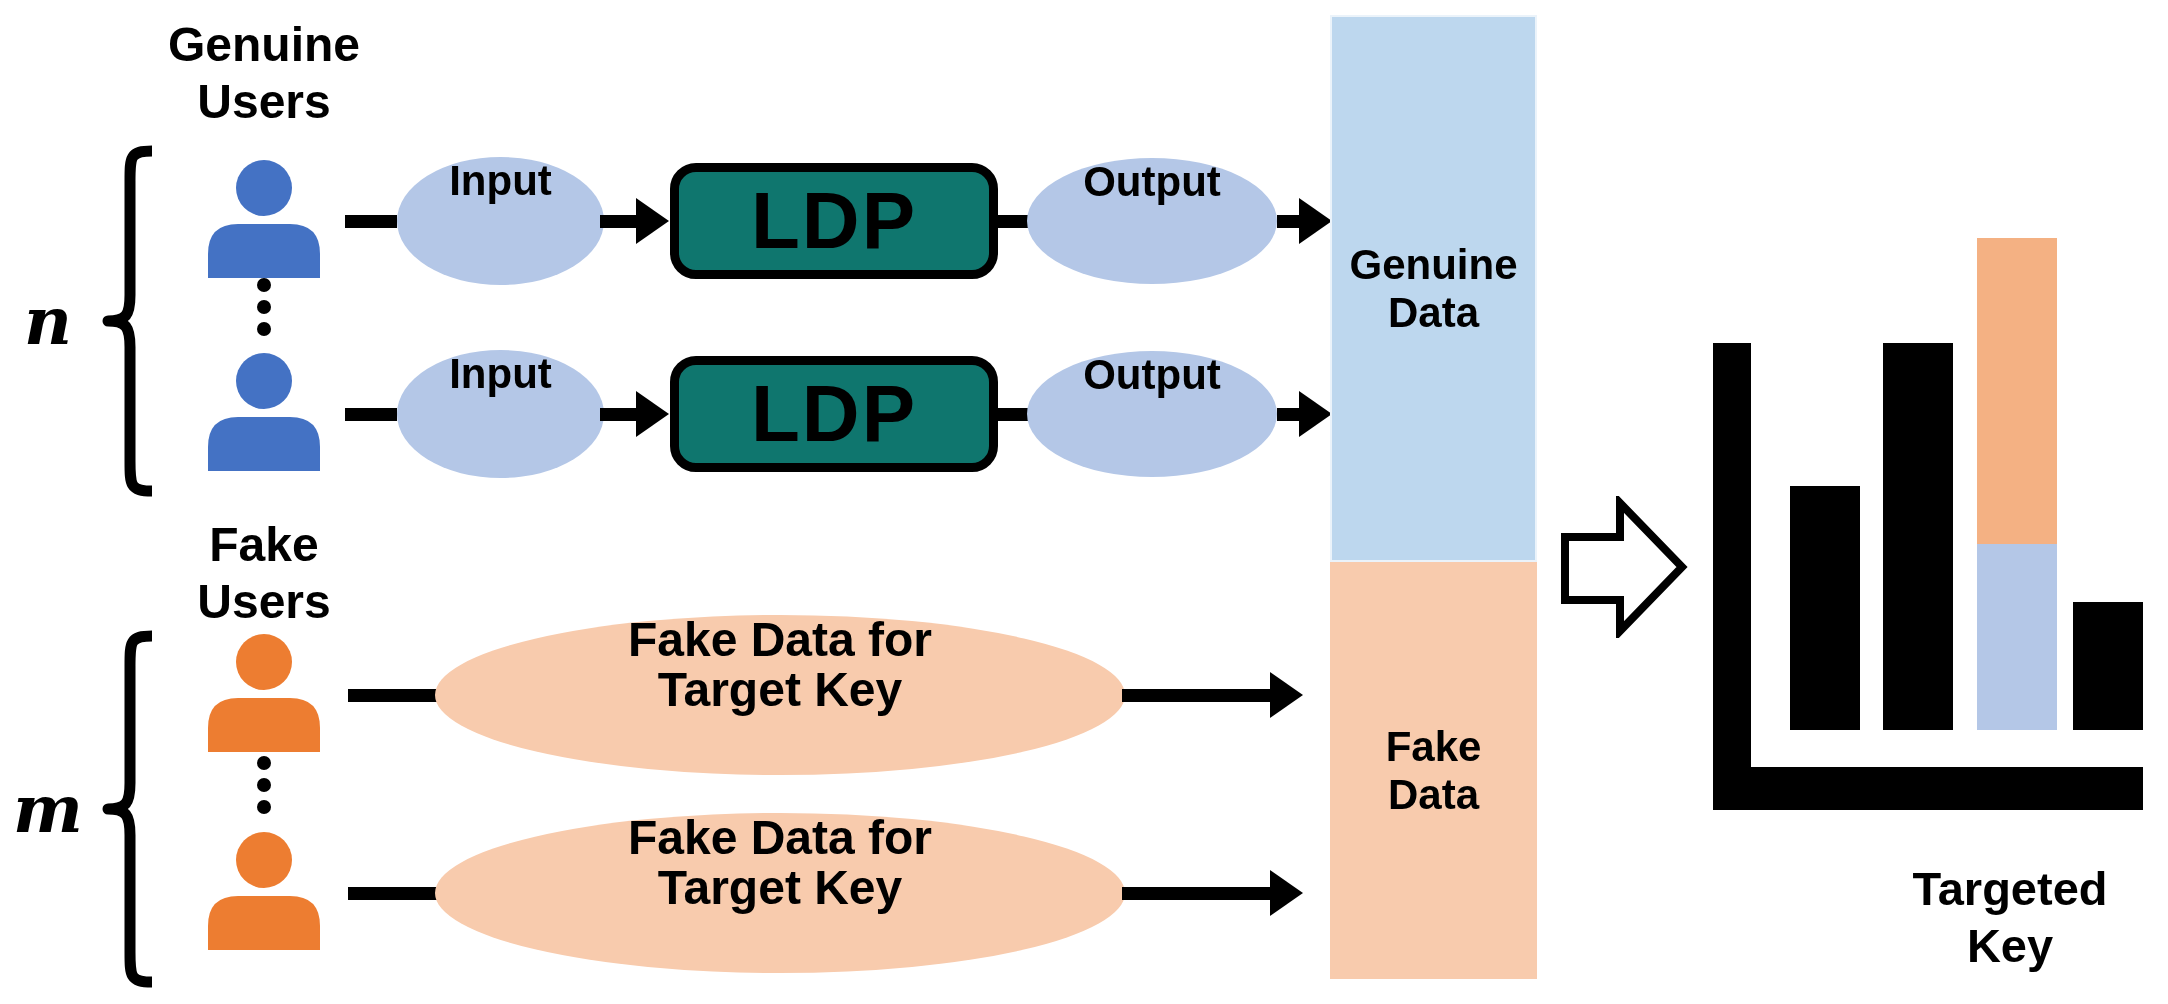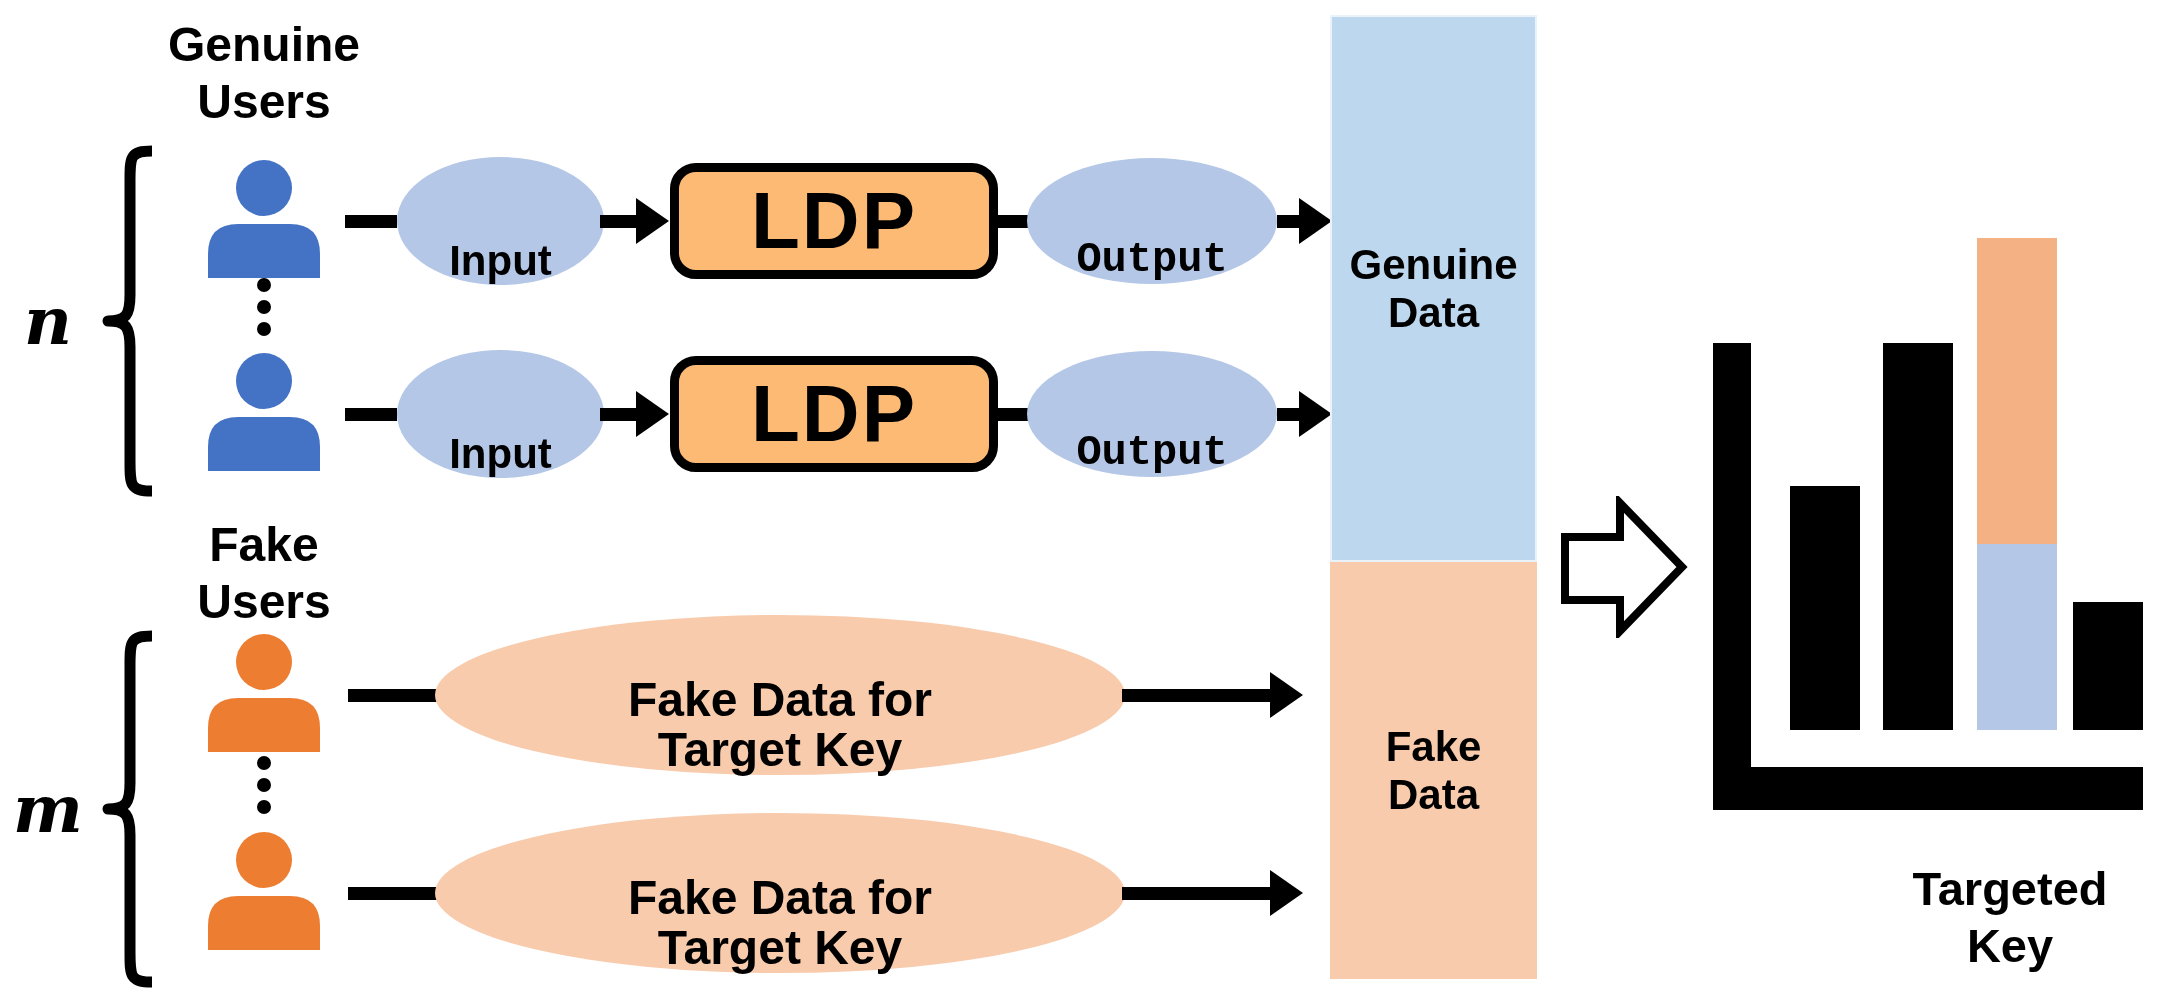--- a/index.html
+++ b/index.html
@@ -3,26 +3,26 @@
 <meta charset="utf-8">
 <style>
   html,body{margin:0;padding:0;background:#fff;}
   #canvas{position:relative;width:2168px;height:1004px;background:#ffffff;
           font-family:"Liberation Sans",sans-serif;overflow:hidden;color:#000;padding-left:33px;}
   .abs{position:absolute;}
   .title{font-size:48px;line-height:57px;font-weight:bold;text-align:center;}
   .math{font-family:"DejaVu Serif",serif;font-style:italic;font-weight:bold;
         font-size:66px;text-align:center;line-height:76px;}
   .ellipse{position:absolute;border-radius:50%;display:flex;flex-direction:column;
-           align-items:center;justify-content:flex-end;}
+           align-items:center;justify-content:flex-start;}
   .io-ellipse{width:207px;height:128px;font-size:42px;font-weight:bold;}
-  .out-ellipse{width:250px;height:126px;font-family:Liberation Mono, monospace;}
+  .out-ellipse{width:250px;height:126px;}
   .fake-ellipse{width:690px;height:160px;font-size:48px;font-weight:bold;line-height:50px;}
   .ldp-box{position:absolute;width:328px;height:116px;box-sizing:border-box;
-           border:9px solid #000;border-radius:26px;background:#fdba74;
+           border:9px solid #000;border-radius:26px;background:#0f766e;
            display:flex;align-items:center;justify-content:center;
            font-size:80px;font-weight:bold;letter-spacing:2px;}
   .hline{position:absolute;background:#000;height:13px;}
   .tri{position:absolute;width:0;height:0;border-top:23px solid transparent;
        border-bottom:23px solid transparent;border-left:33px solid #000;}
   .dot{position:absolute;width:14px;height:14px;border-radius:50%;background:#000;}
   .pool{position:absolute;left:1330px;width:207px;display:flex;flex-direction:column;
         align-items:center;justify-content:center;font-size:42px;font-weight:bold;
         line-height:48px;text-align:center;}
   .bar{position:absolute;}

